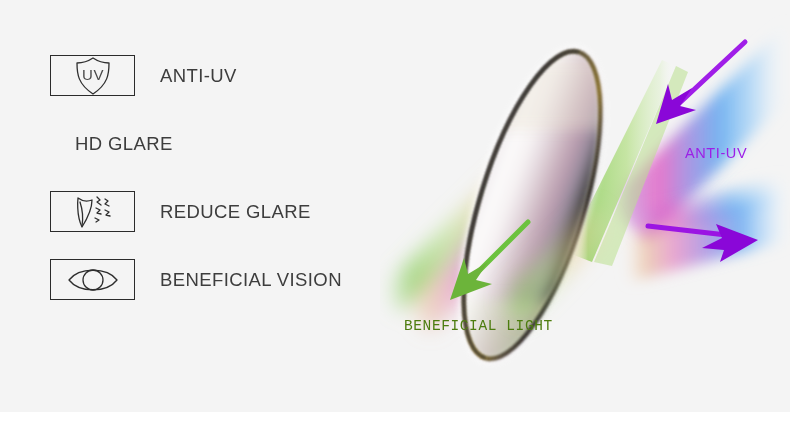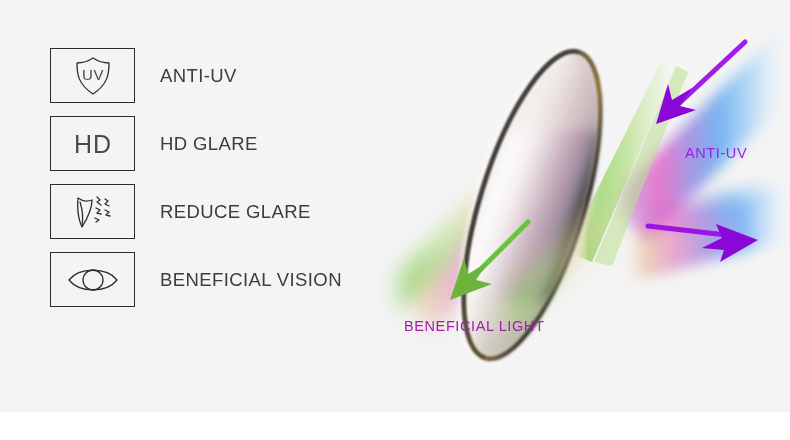--- a/index.html
+++ b/index.html
@@ -38,21 +38,21 @@
   }
   .feature-row {
     position: relative;
     height: 55px;
     margin-bottom: 13px;
     display: flex;
     align-items: center;
   }
   .icon-box {
     width: 85px;
-    height: 55px;
+    height: 41px;
     border: 1.4px solid #2b2b2b;
     background: #f4f4f4;
     box-sizing: border-box;
     display: flex;
     align-items: center;
     justify-content: center;
     flex: 0 0 auto;
   }
   .icon-box svg { display: block; }
   .feature-label {
@@ -97,21 +97,22 @@
     white-space: nowrap;
   }
   #caption-anti-uv {
     left: 685px;
     top: 145px;
     color: #9d1ee6;
   }
   #caption-beneficial {
     left: 404px;
     top: 318px;
-    color: #a21caf;
+    color: #4d7c0f;
+    font-family: Liberation Mono, monospace;
   }
 </style>
 </head>
 <body>
 
 <div id="canvas">
 
   <div id="lens-graphic">
     <svg width="410" height="400" viewBox="0 0 410 400" xmlns="http://www.w3.org/2000/svg">
       <defs>
@@ -268,25 +269,20 @@
       <div class="icon-box">
         <svg width="48" height="44" viewBox="0 0 48 44">
           <path class="stroke-ico" d="M24 4 C18 8 12 9 8 9 C8 20 9 30 24 40 C39 30 40 20 40 9 C36 9 30 8 24 4 Z"></path>
           <text class="uv-text" x="24" y="26" text-anchor="middle">UV</text>
         </svg>
       </div>
       <div class="feature-label">ANTI-UV</div>
     </div>
 
     <div class="feature-row">
-      <div class="icon-box">
-        <svg width="56" height="36" viewBox="0 0 56 36">
-          <text class="hd-text" x="28" y="27" text-anchor="middle">HD</text>
-        </svg>
-      </div>
       <div class="feature-label">HD GLARE</div>
     </div>
 
     <div class="feature-row">
       <div class="icon-box">
         <svg width="52" height="42" viewBox="0 0 52 42">
 
           <path class="stroke-ico" d="M11 7 C11 7 9 24 15 36 C20 28 25 17 25 9 C20 11 15 10 11 7 Z"></path>
           <path class="stroke-ico" d="M13 11 C16 20 16 29 15 35"></path>
 

